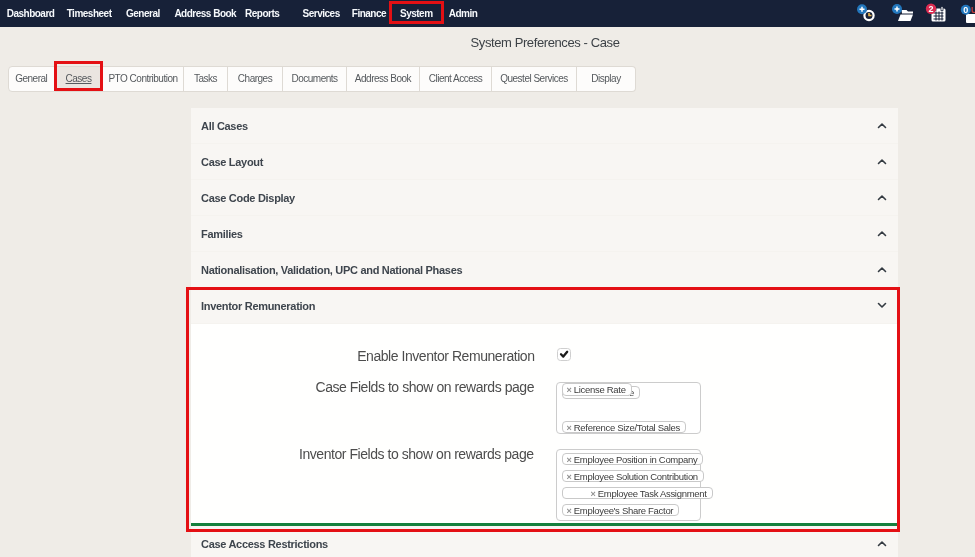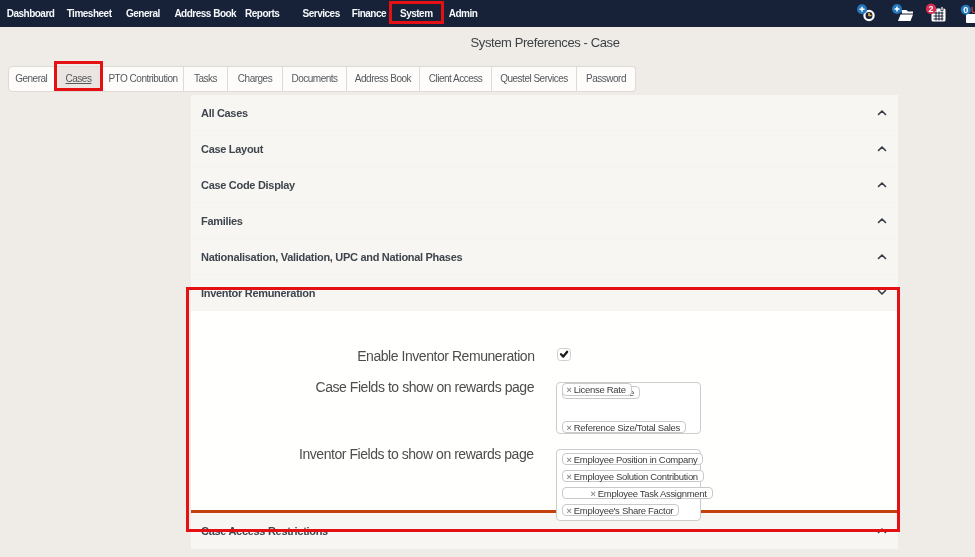--- a/index.html
+++ b/index.html
@@ -23,22 +23,22 @@
   .tab { position:absolute; top:0; height:26px; background:#fdfcfb; border:1px solid #dedad4;
          border-left:none; color:#55595d; font-size:10px; letter-spacing:-0.5px;
          text-align:center; line-height:24px; white-space:nowrap; }
   .tab.first { border-left:1px solid #dedad4; border-radius:4px 0 0 4px; }
   .tab.last  { border-radius:0 4px 4px 0; }
   .tab.active { background:#eae5e0;text-decoration:underline; }
   #casebox { position:absolute; left:54px; top:60.5px; width:48.6px; height:30px;
              border:3.5px solid #e41014; }
 
   
-  #panel { position:absolute; left:191px; top:95px; width:707px; height:449px;
-           background:#c2410c; border-radius:4px 4px 0 0;text-align:center; }
+  #panel { position:absolute; left:191px; top:108px; width:707px; height:449px;
+           background:#15803d; border-radius:4px 4px 0 0;text-align:center; }
   .acc { position:absolute; left:0; width:707px; height:36px; background:#f8f6f3;
          border-bottom:1px solid #f5f3ef; }
   .acc .t { position:absolute; left:10px; top:0; height:36px; line-height:36px;
             font-size:11px; font-weight:bold; letter-spacing:-0.3px; color:#3e454d; }
   .chev { position:absolute; right:11px; top:14px; }
   #content { position:absolute; left:0; top:216px; width:707px; height:199px; background:#fffffe; }
 
   .flabel { position:absolute; font-size:14px; letter-spacing:-0.45px; color:#4d4d4d;
             text-align:right; white-space:nowrap; }
   .selbox { position:absolute; background:#fff; border:1px solid #cccccc; border-radius:4px; }
@@ -99,21 +99,21 @@
 <div id="tabs">
   <div class="tab first" style="left:0.5px; width:47.5px;">General</div>
   <div class="tab active" style="left:48px; width:48px;">Cases</div>
   <div class="tab " style="left:96px; width:81px;">PTO Contribution</div>
   <div class="tab " style="left:177px; width:44px;">Tasks</div>
   <div class="tab " style="left:221px; width:55px;">Charges</div>
   <div class="tab " style="left:276px; width:64px;">Documents</div>
   <div class="tab " style="left:340px; width:73px;">Address Book</div>
   <div class="tab " style="left:413px; width:72px;">Client Access</div>
   <div class="tab " style="left:485px; width:85px;">Questel Services</div>
-  <div class="tab last" style="left:570px; width:59px;">Password</div>
+  <div class="tab last" style="left:570px; width:59px;">Display</div>
 </div>
 <div id="casebox"></div>
 
 <div id="panel">
   <div class="acc" style="top:0">
       <span class="t">All Cases</span>
     <svg class="chev" width="10" height="7" viewBox="0 0 10 7">
         <path d="M1.5 5.5 L5 2 L8.5 5.5" stroke="#343b42" stroke-width="1.6" fill="none" stroke-linecap="round" stroke-linejoin="round"></path>
       </svg>
     </div>

